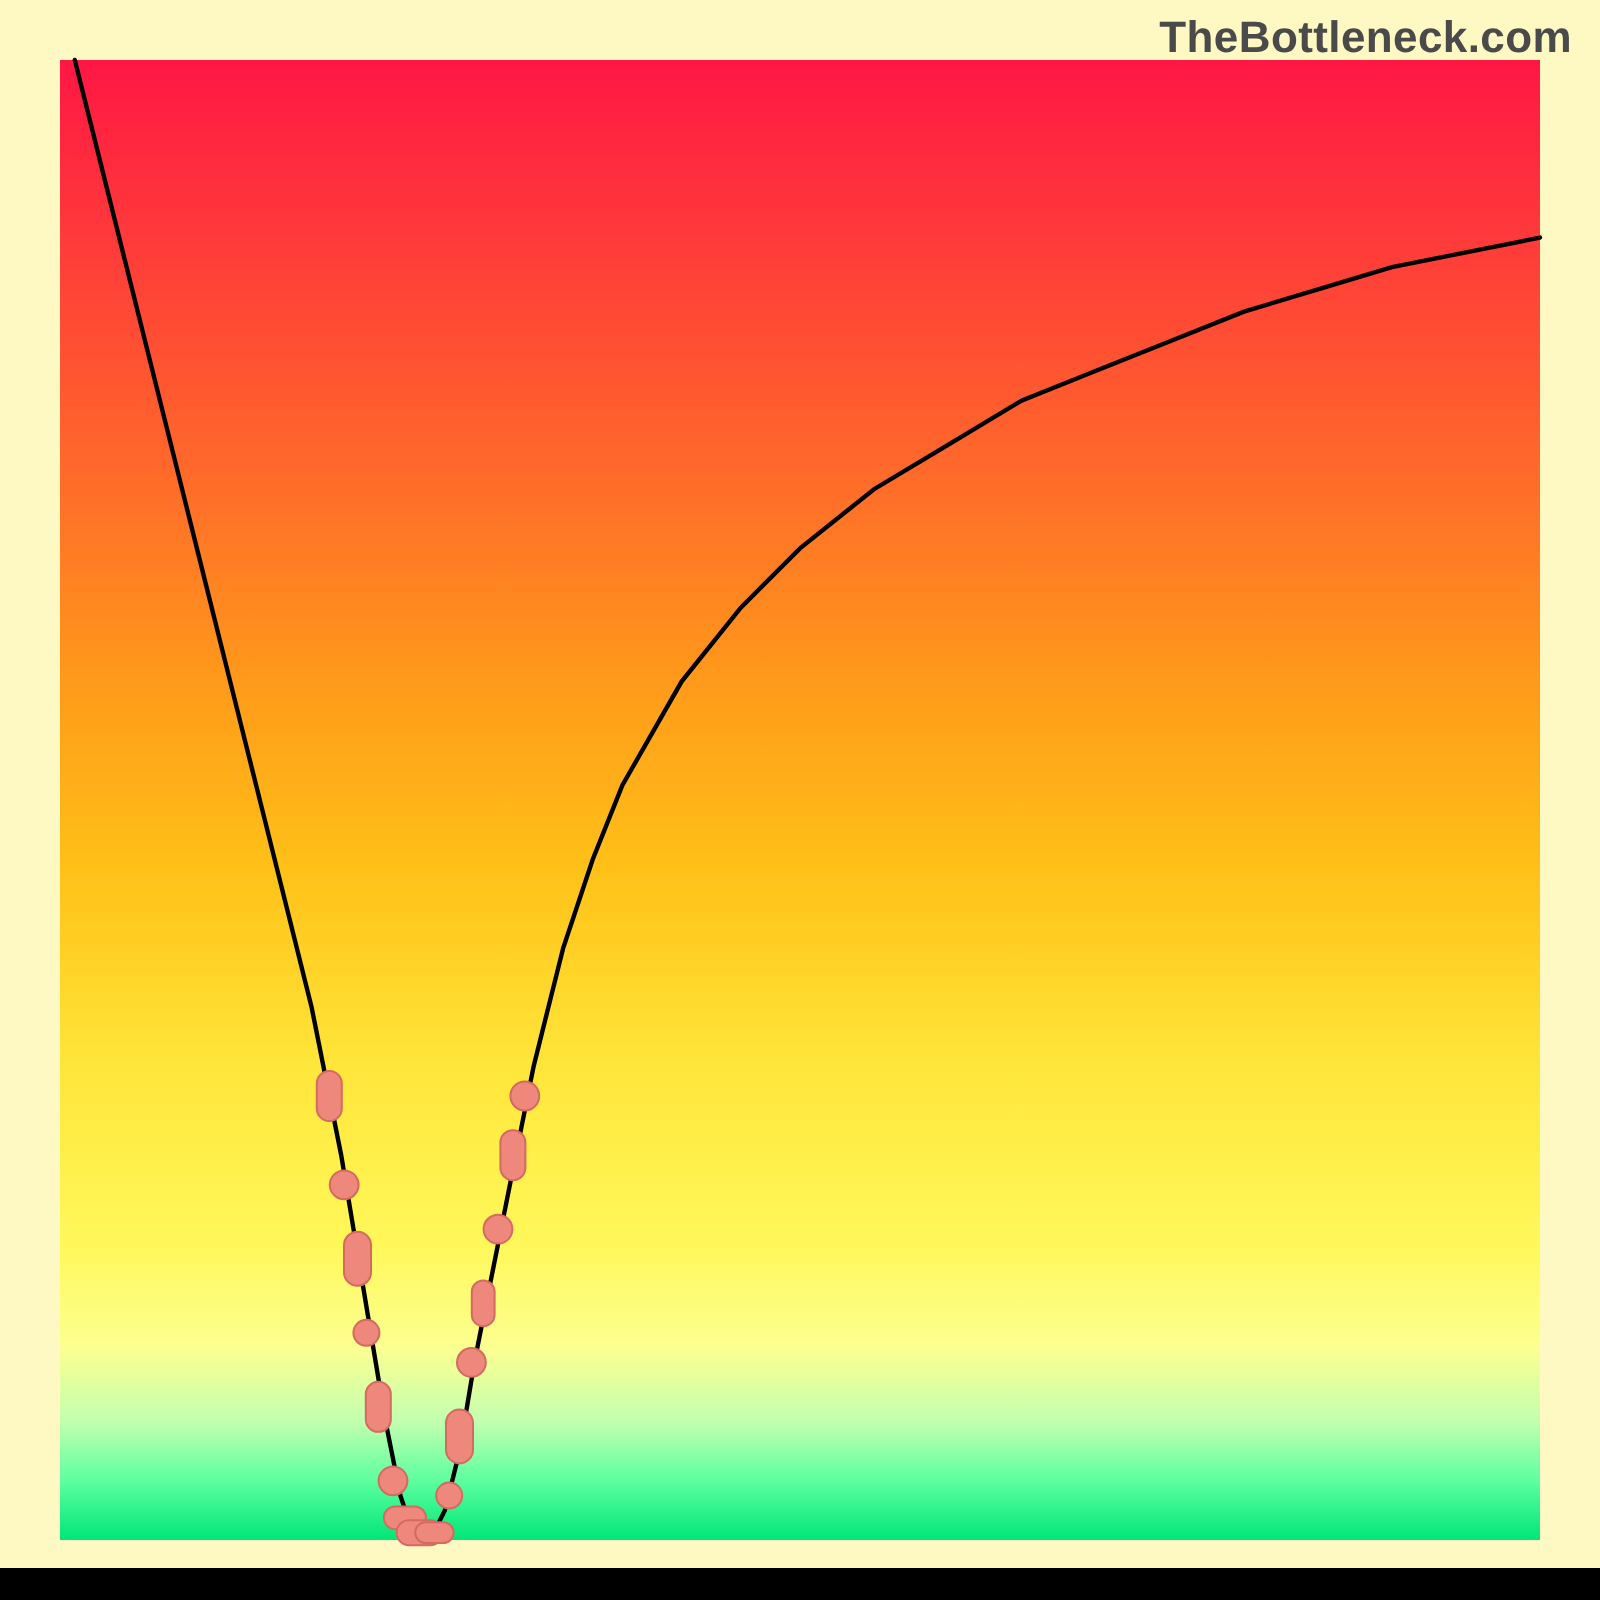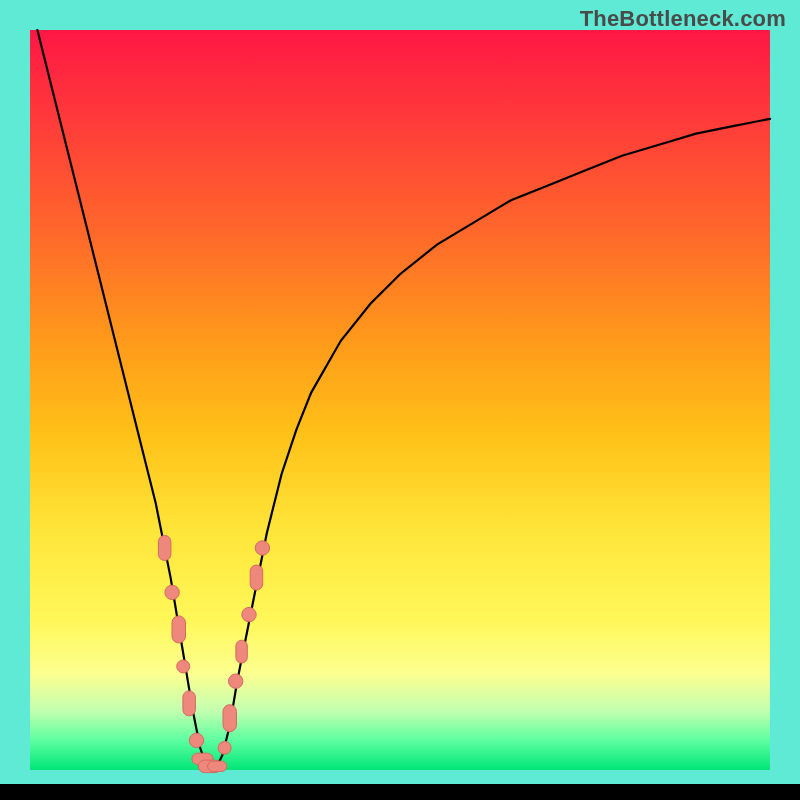--- a/index.html
+++ b/index.html
@@ -1,21 +1,21 @@
 <!DOCTYPE html>
 <html><head>
 <meta charset="utf-8">
 <style>
   * { margin: 0; padding: 0; box-sizing: border-box; }
   html, body { width: 800px; height: 800px; overflow: hidden; background: #000; }
   .frame {
     position: absolute;
     left: 0; top: 0;
     width: 800px; height: 784px;
-    background: #5eead4;
+    background: #fef9c3;
   }
   .plot-area {
     position: absolute;
     left: 30px; top: 30px;
     width: 740px; height: 740px;
     background: linear-gradient(to bottom,
       #ff1744 0%,
       #ff3a3a 12%,
       #ff6a2a 28%,
       #ff9a1a 42%,

